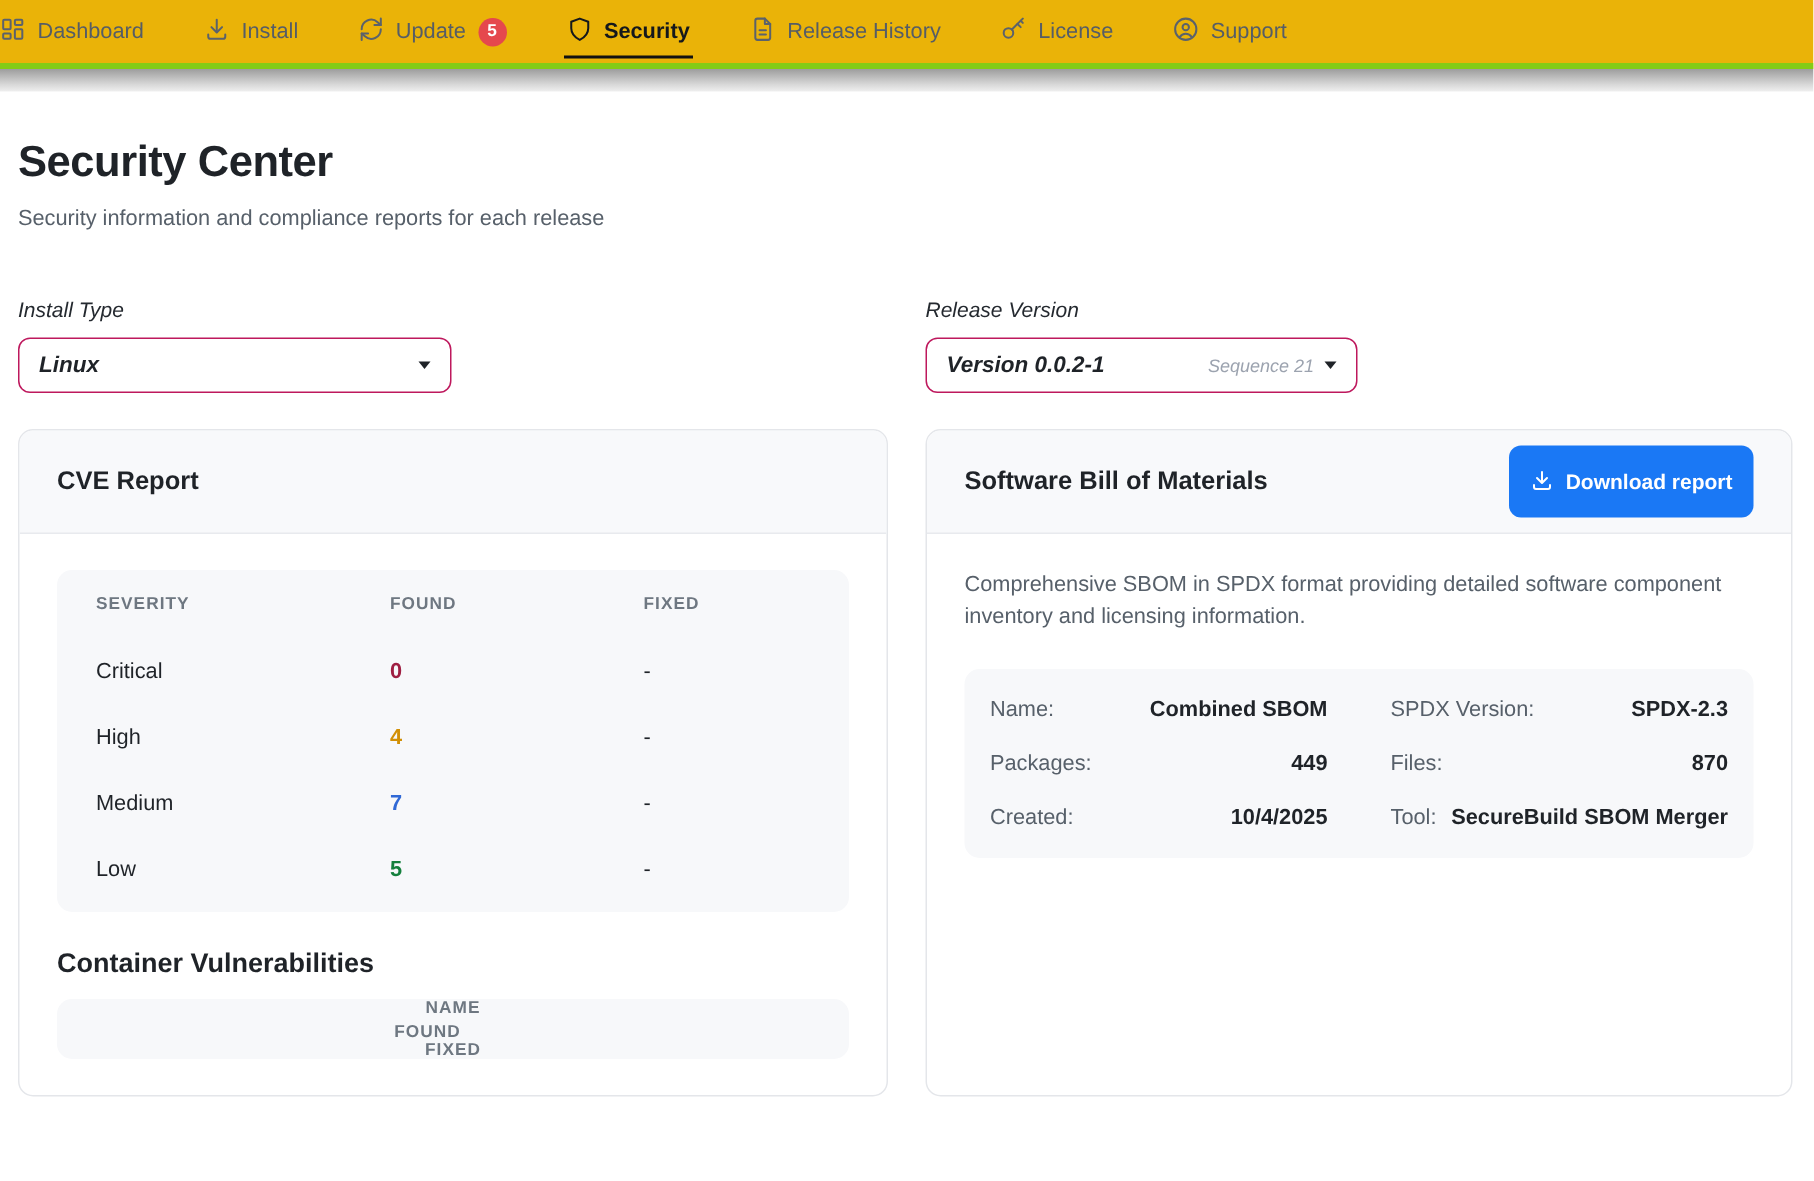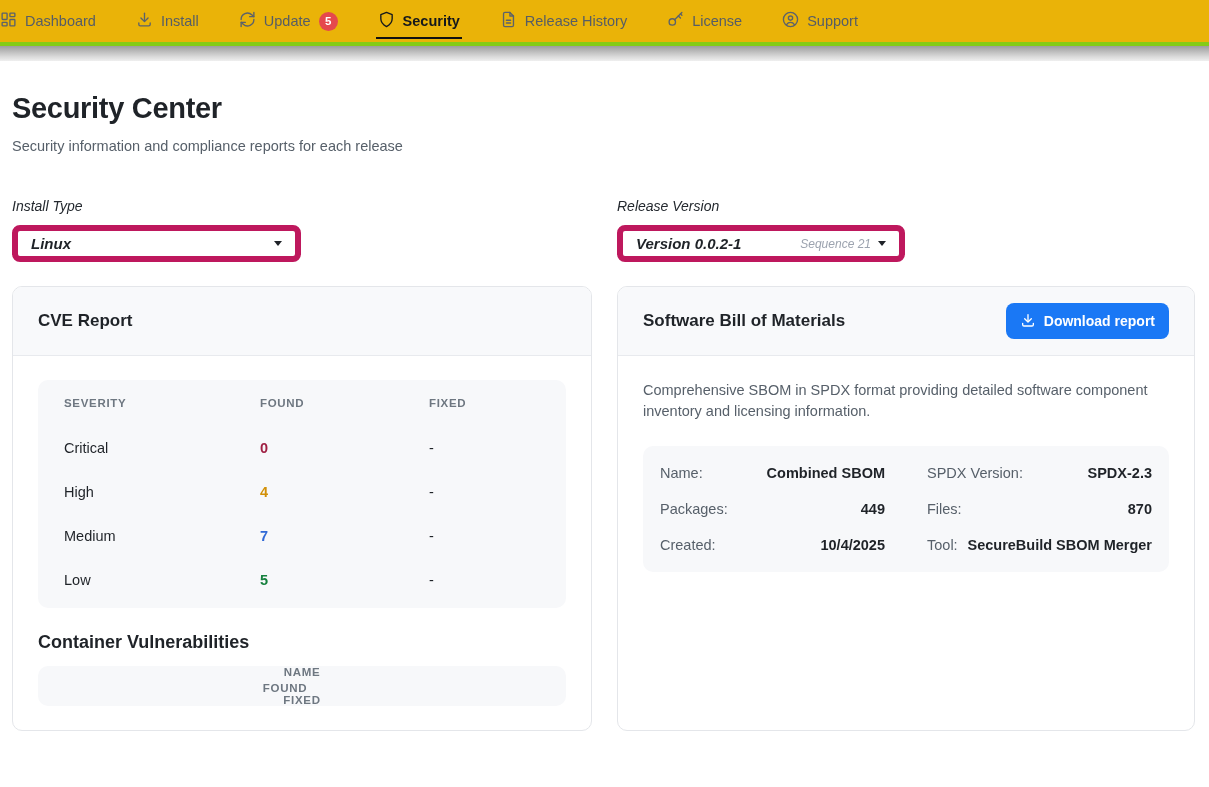--- a/index.html
+++ b/index.html
@@ -22,21 +22,21 @@
     display:flex; align-items:center; justify-content:center; }
   .scroll-shade { height:15px; background:linear-gradient(to bottom,#9d9d9d,#d9d9d9 70%,#efefef); }
 
   
   .main { padding:30px 14px 0 12px; }
   .page-title { font-size:29px; font-weight:700; letter-spacing:-0.3px; line-height:34px; margin-bottom:13px; }
   .page-subtitle { font-size:14.5px; color:#57606a; margin-bottom:44px; }
 
   .filters { display:grid; grid-template-columns:580px 578px; column-gap:25px; margin-bottom:24px;font-style:italic; }
   .field-label { display:block; font-size:14px; color:#24292f; margin-bottom:11px; }
-  .select { height:37px; background:#fff; border:6px solid #be185d; border-radius:8px;
+  .select { height:37px; background:#fff; border:1px solid #be185d; border-radius:8px;
     display:flex; align-items:center; justify-content:space-between; padding:0 13px;
     cursor:pointer; }
   .select-left { font-size:15px; font-weight:700; }
   .select.install { width:289px; }
   .select.release { width:288px; }
   .select-right { display:flex; align-items:center; gap:7px; }
   .select-hint { font-size:12px; color:#9ca3af; }
   .caret { width:0; height:0; border-left:4.5px solid transparent;
     border-right:4.5px solid transparent; border-top:5.5px solid #1f2328; }
 
@@ -58,21 +58,21 @@
 
   .sub-title { font-size:18px; font-weight:600; margin-bottom:13px; }
   .cv-header { background:#f7f8fa; border-radius:10px; height:40px; display:flex;
     align-items:center; padding:0 16px; font-size:11.5px; font-weight:600;
     letter-spacing:0.06em; color:#6e7781;flex-direction:column; }
   .cv-header .cv-name { flex:1; }
   .cv-header .cv-found { margin-right:34px; }
 
   
   .btn-primary { display:flex; align-items:center; gap:8px; background:#1a78f5;
-    color:#fff; border:none; border-radius:8px; height:36px; padding:0 14px;
+    color:#fff; border:none; border-radius:8px; height:48px; padding:0 14px;
     font-size:14px; font-weight:600; font-family:inherit; cursor:pointer;margin-left:28px; }
   .btn-primary svg { width:16px; height:16px; stroke:#fff; stroke-width:2;
     fill:none; stroke-linecap:round; stroke-linejoin:round; }
   .sbom-panel { background:#f7f8fa; border-radius:10px; padding:9px 17px;
     display:grid; grid-template-columns:1fr 1fr; column-gap:42px; }
   .sbom-pair { display:flex; align-items:center; justify-content:space-between;
     height:36px; font-size:14.5px; }
   .sbom-label { color:#57606a; white-space:nowrap; }
   .sbom-value { font-weight:700; white-space:nowrap; }
 </style>

